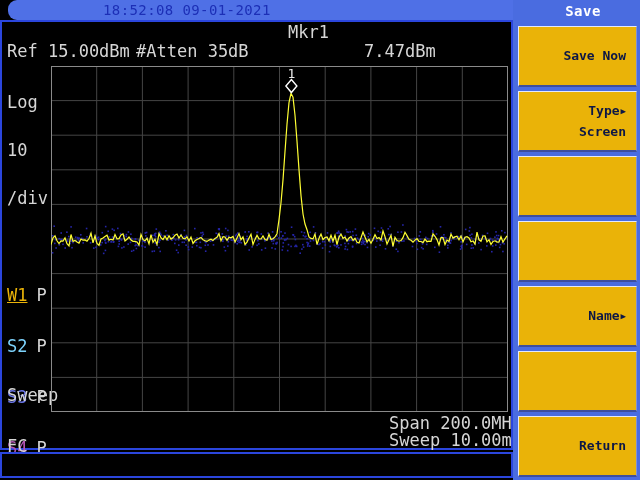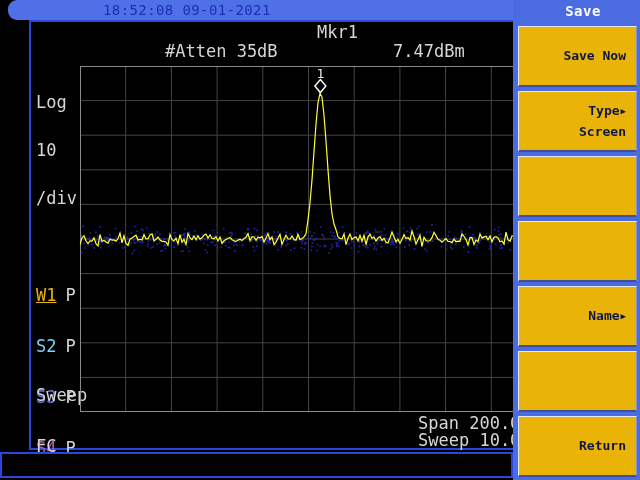--- a/index.html
+++ b/index.html
@@ -6,21 +6,21 @@
   body{
     width:640px;height:480px;position:relative;overflow:hidden;
     background:#000;font-family:"DejaVu Sans Mono",monospace;
   }
   
   .topbar{position:absolute;left:8px;top:0;width:640px;height:20px;background:#4f70e6;border-radius:9px;}
   .datetime{position:absolute;left:95px;top:2px;font-size:14px;color:#1c2fb6;letter-spacing:.4px;}
   
   .display-frame{
     position:absolute;left:0;top:20px;width:513px;height:430px;
-    background:#000;border:2px solid #2b46dd;box-sizing:border-box;margin-left:29px;
+    background:#000;border:2px solid #2b46dd;box-sizing:border-box;
   }
   .dtext{position:absolute;color:#d6d6d6;font-size:17px;line-height:17px;white-space:pre;}
   .mkr-label{left:286px;top:2px;}
   .mkr-freq{left:362px;top:2px;}
   .ref-level{left:5px;top:21px;}
   .atten{left:134px;top:21px;}
   .mkr-ampl{left:362px;top:21px;}
   .scale-block{left:5px;top:40px;line-height:16px;}
   .trace-labels{left:5px;top:231px;line-height:17px;}
   .trace-labels .row{height:17px;}
@@ -56,20 +56,21 @@
 </style>
 </head>
 <body>
 
 <div class="topbar">
   <span class="datetime">18:52:08 09-01-2021</span>
 </div>
 
 <div class="display-frame">
   <span class="dtext mkr-label">Mkr1</span>
+  <span class="dtext ref-level">Ref 15.00dBm</span>
   <span class="dtext atten">#Atten 35dB</span>
   <span class="dtext mkr-ampl">7.47dBm</span>
 
   <div class="dtext scale-block">
     <div>Log</div>
     <div>10</div>
     <div>/div</div>
   </div>
 
   <div class="dtext trace-labels">

